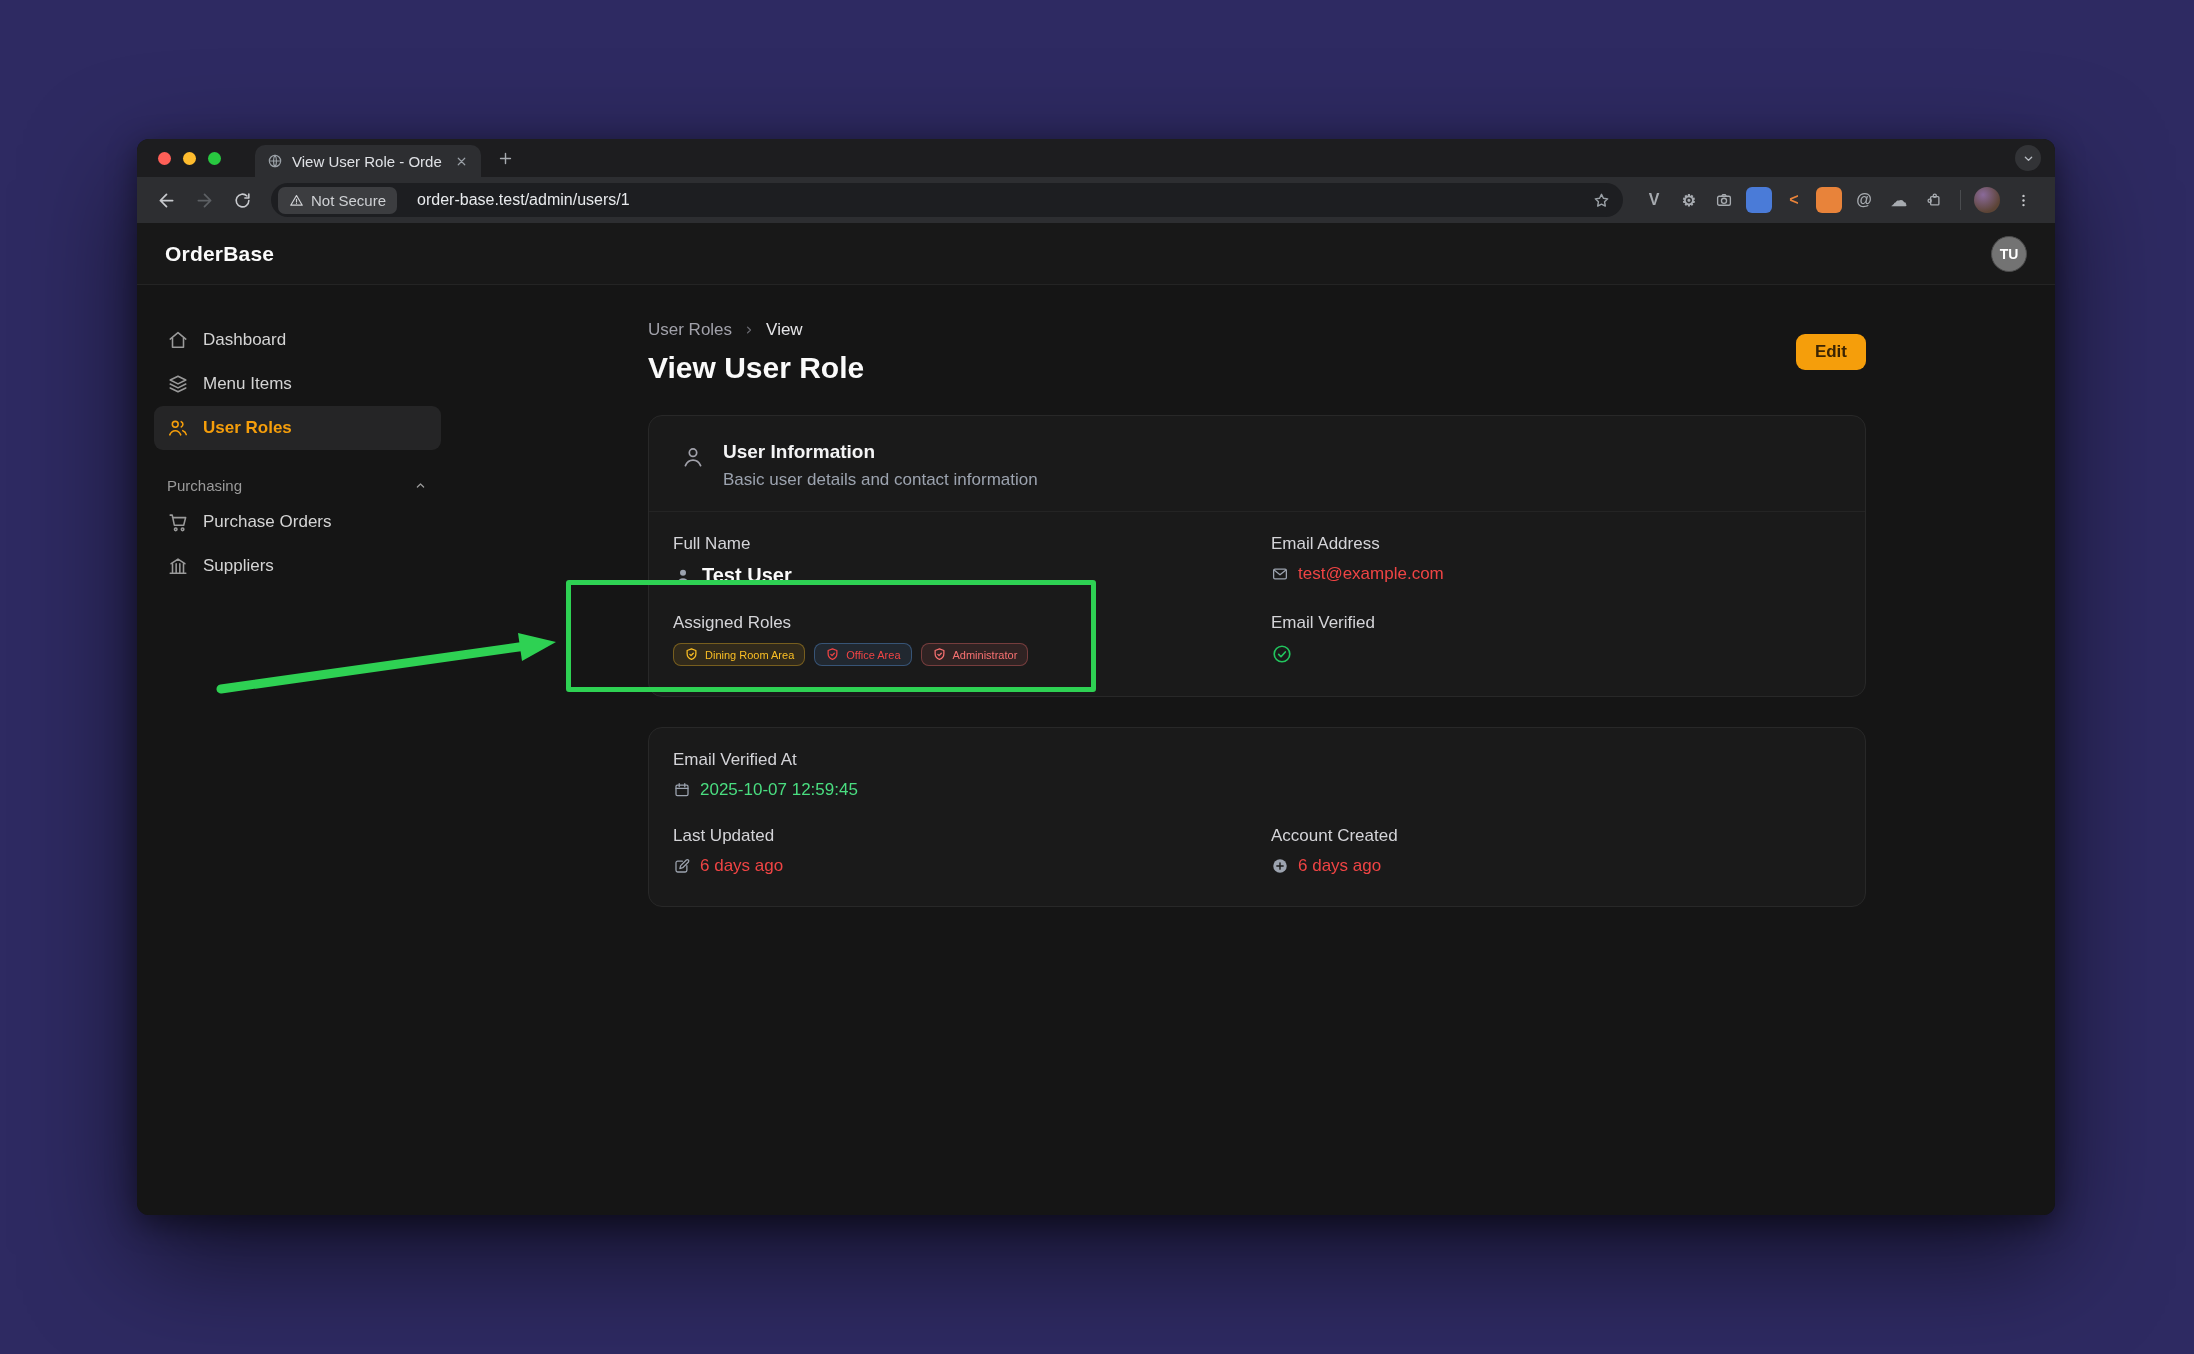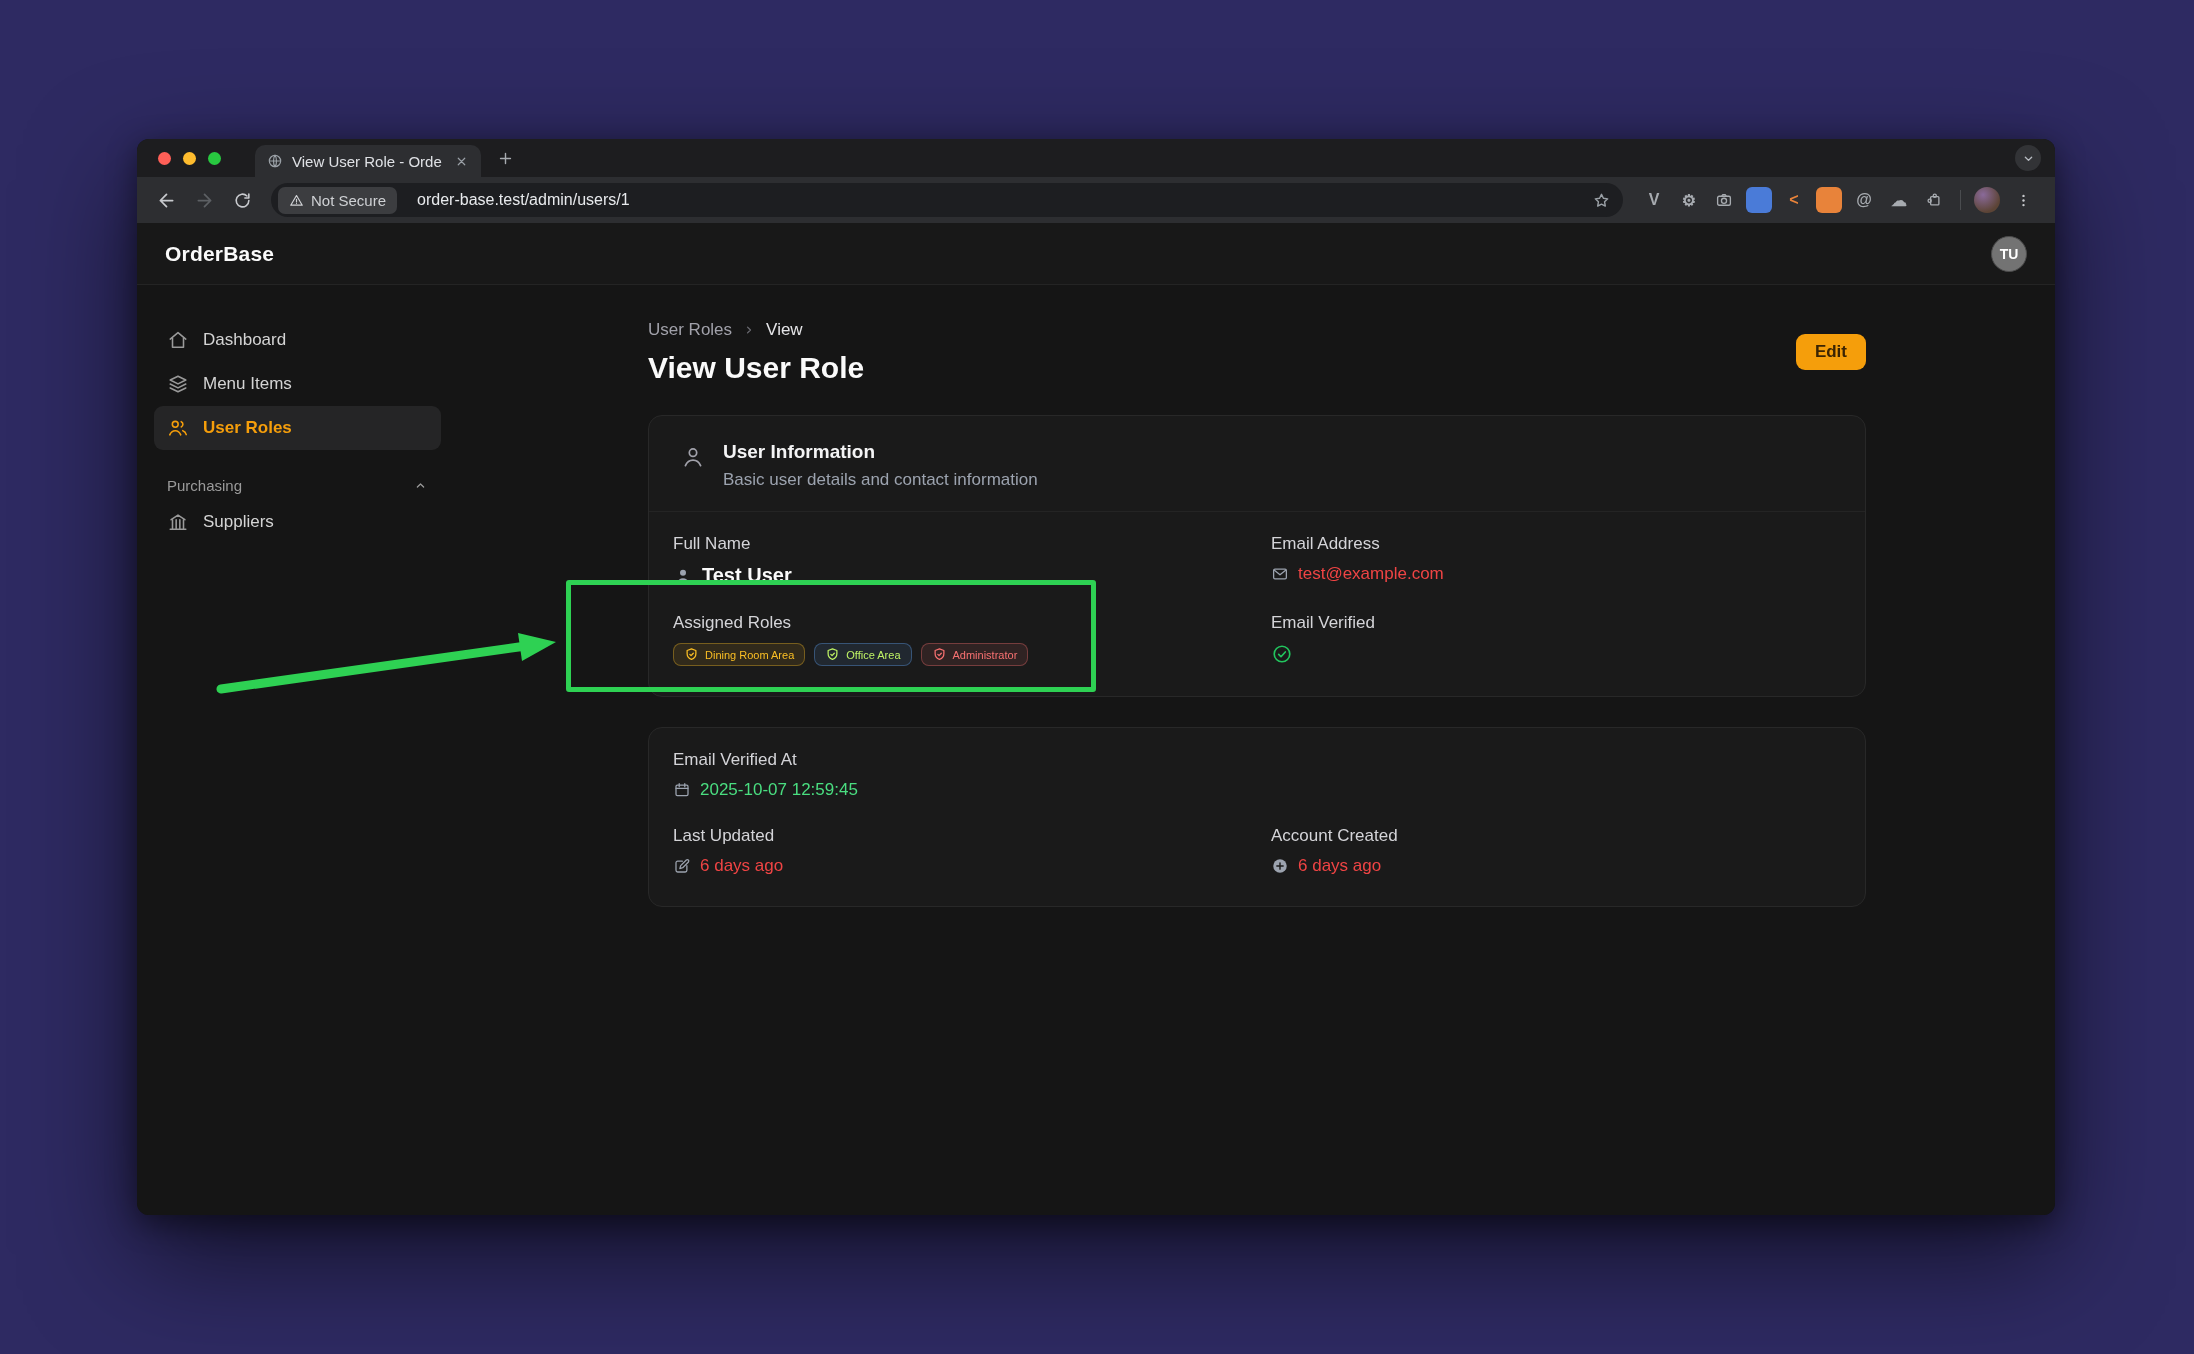--- a/index.html
+++ b/index.html
@@ -105,21 +105,21 @@
   .field-value .ico { color:#9ca3af; }
   .val-strong { font-size:20px; font-weight:600; color:#fafafa; }
   .val-plain { font-size:17px; color:#ef4444; }
   .val-green { font-size:17px; color:#4ade80; }
   .check-ico { color:#22c55e; }
 
   .badges { margin-top:10px; display:flex; gap:9px; }
   .badge { display:inline-flex; align-items:center; gap:6px; padding:4px 11px; border-radius:8px; font-size:11px; font-weight:500; }
   .badge .ico { color:inherit; }
   .badge.amber { color:#fbbf24; background:rgba(251,191,36,.10); box-shadow:inset 0 0 0 1px rgba(251,191,36,.35); }
-  .badge.blue  { color:#bef264; background:rgba(96,165,250,.10); box-shadow:inset 0 0 0 1px rgba(96,165,250,.35); }
+  .badge.blue  { color:#ef4444; background:rgba(96,165,250,.10); box-shadow:inset 0 0 0 1px rgba(96,165,250,.35); }
   .badge.red   { color:#f87171; background:rgba(248,113,113,.10); box-shadow:inset 0 0 0 1px rgba(248,113,113,.35); }
 
   
   .anno-rect {
     position:absolute; left:566px; top:580px; width:530px; height:112px;
     border:5px solid #2ed153; border-radius:3px; z-index:40; pointer-events:none;
   }
   .anno-arrow { position:absolute; left:180px; top:600px; z-index:40; pointer-events:none; }
 </style>
 </head>
@@ -276,20 +276,30 @@
             <span class="ico">
               <svg width="15" height="15" viewBox="0 0 24 24" fill="none" stroke="currentColor" stroke-width="2" stroke-linecap="round" stroke-linejoin="round">
                   <path d="M7 14.5l5-5 5 5"></path>
                 </svg>
             </span>
           </div>
 
           <div class="side-item">
             <span class="ico">
               <svg width="22" height="22" viewBox="0 0 24 24" fill="none" stroke="currentColor" stroke-width="1.7" stroke-linecap="round" stroke-linejoin="round">
+                  <circle cx="9.5" cy="20" r="1.4"></circle>
+                  <circle cx="17" cy="20" r="1.4"></circle>
+                  <path d="M3.5 4.5h2.2L8 15.5h10.2l2.1-8.3H6"></path>
+                </svg>
+            </span>
+            <span>Purchase Orders</span>
+          </div>
+          <div class="side-item">
+            <span class="ico">
+              <svg width="22" height="22" viewBox="0 0 24 24" fill="none" stroke="currentColor" stroke-width="1.7" stroke-linecap="round" stroke-linejoin="round">
                   <path d="M4.5 9.5L12 4.5l7.5 5"></path>
                   <path d="M6 9.5V19M10 9.5V19M14 9.5V19M18 9.5V19"></path>
                   <path d="M3.5 20h17"></path>
                 </svg>
             </span>
             <span>Suppliers</span>
           </div>
         </div>
 
         <div class="main">

